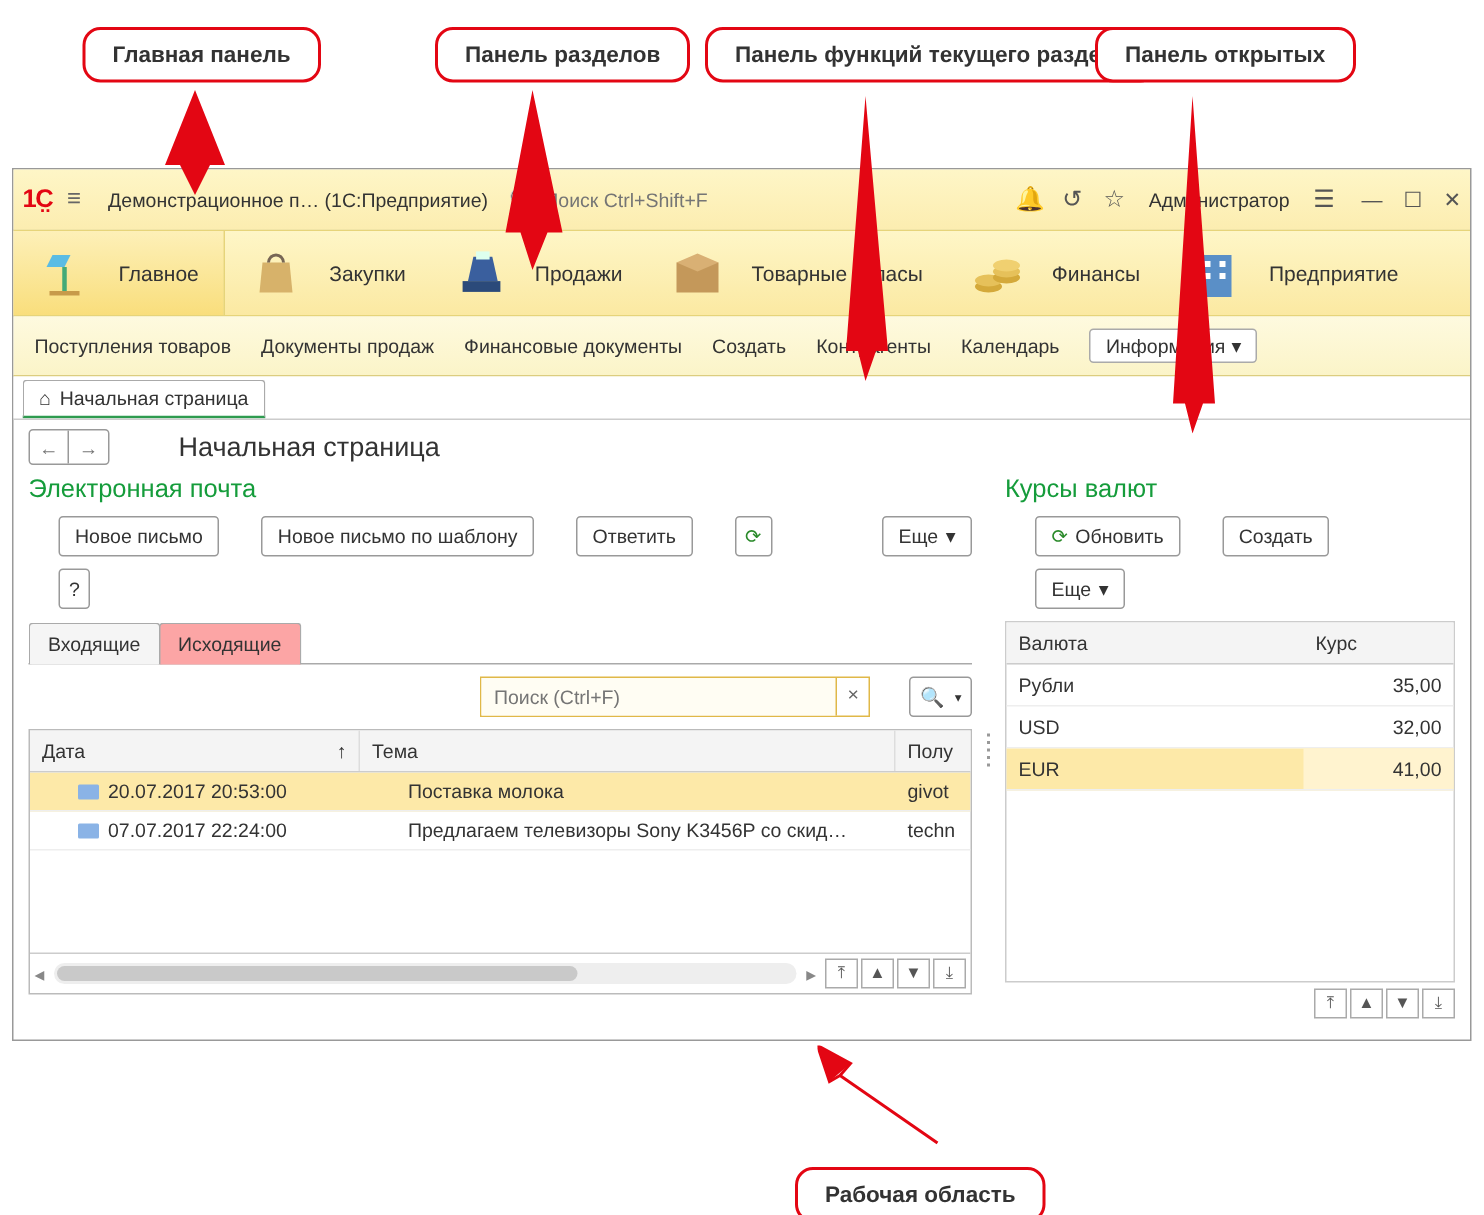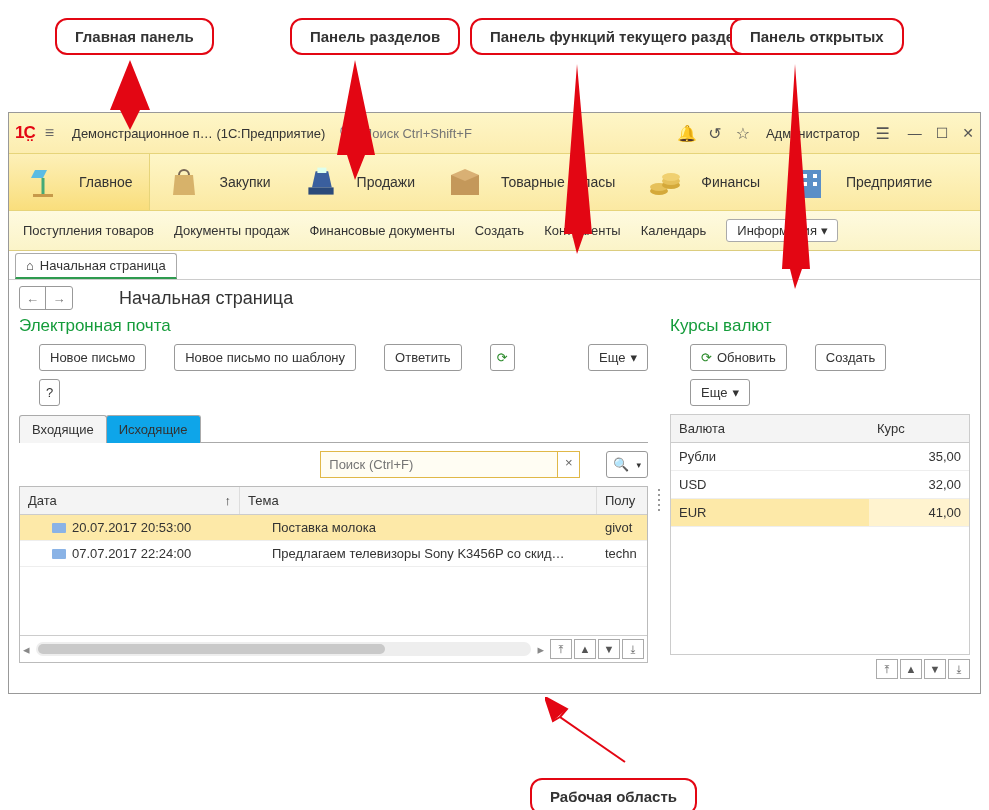--- a/index.html
+++ b/index.html
@@ -57,21 +57,21 @@
   .vsplit i{ width:2px;height:2px;background:#999;}
 
   .blocktitle { color:#159c3b; font-size:17px; font-weight:normal; margin: 0 0 8px 0;}
   .toolbar { display:flex; gap:8px; align-items:center; margin-bottom:8px; flex-wrap:wrap;}
   .btn { border:1px solid #999; border-radius:3px; background:#fff; padding:5px 10px; font-size:13px; cursor:pointer; display:flex; align-items:center; gap:5px;margin-left:20px;}
   .btn.small { padding:5px 6px;}
   .spacer {flex:1;}
 
   .tabs2 { display:flex; border-bottom:1px solid #aaa;}
   .tab2 { padding:6px 12px; border:1px solid #aaa; border-bottom:none; background:#f5f5f5; cursor:pointer; margin-right:-1px; position:relative; top:1px; border-radius:3px 3px 0 0;}
-  .tab2.active { background:#0ea5e9; }
+  .tab2.active { background:#fca5a5; }
 
   .searchrow { display:flex; justify-content:flex-end; gap:6px; padding:8px 0;}
   .searchbox { display:flex; border:1px solid #e0b848; width:260px;}
   .searchbox input { border:none; outline:none; flex:1; padding:4px 8px; font-size:13px; background:#fffdf3;}
   .searchbox .x { width:22px; text-align:center; border-left:1px solid #e0b848; color:#666; cursor:pointer; line-height:22px;}
 
   .table { border:1px solid #bbb; }
   .thead { display:flex; background:#f4f4f4; border-bottom:1px solid #ccc; font-size:13px;}
   .th { padding:6px 8px; border-right:1px solid #ddd;}
   .th.date{ flex:0 0 220px; display:flex; justify-content:space-between;}

